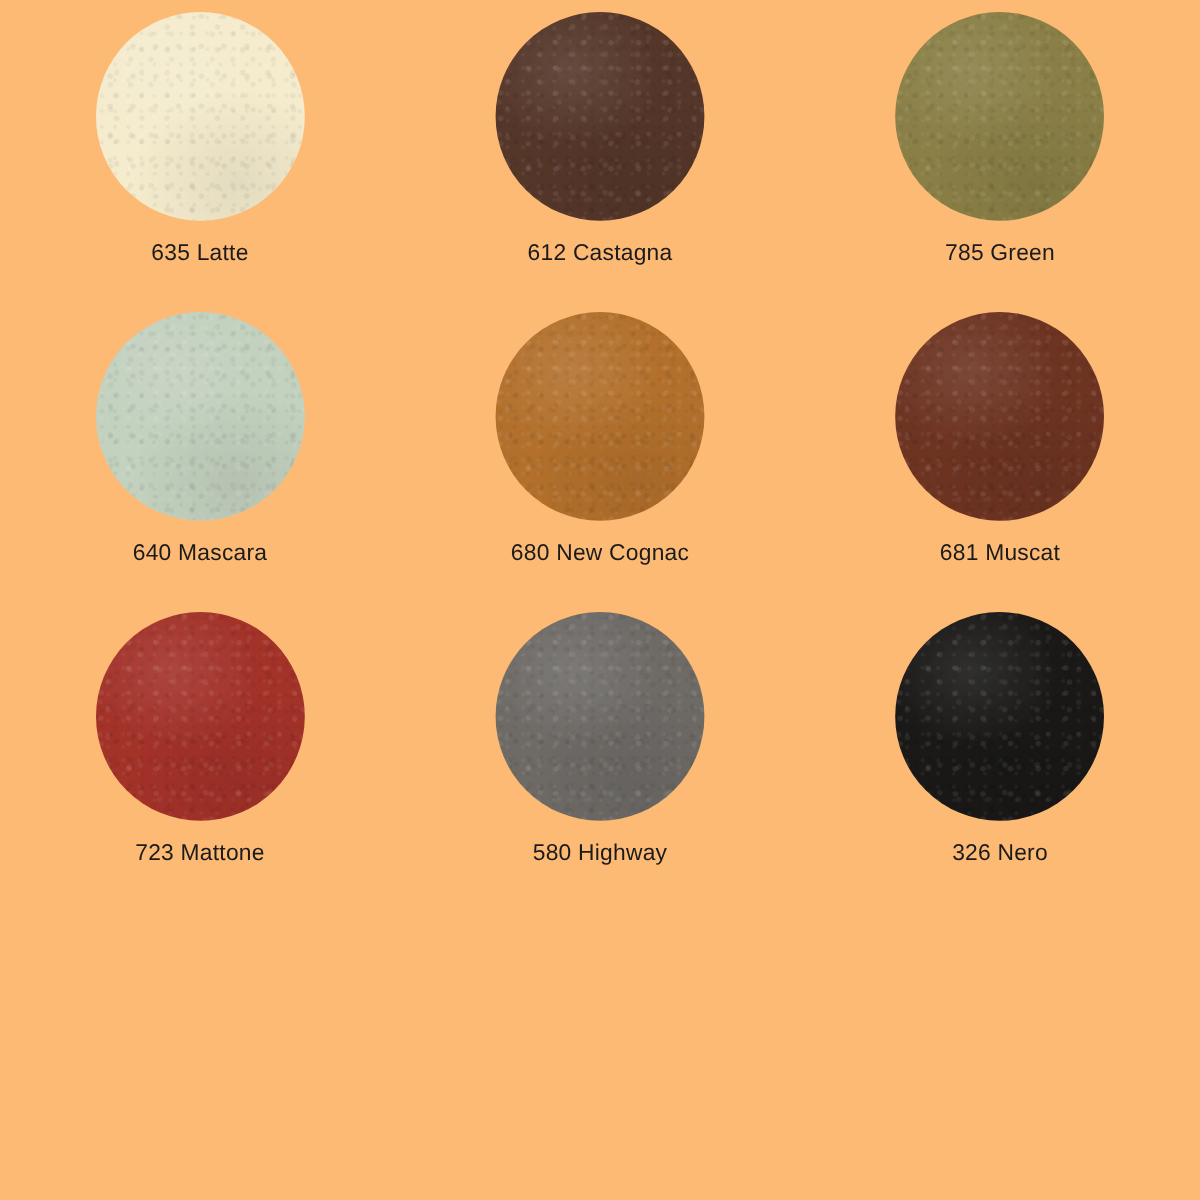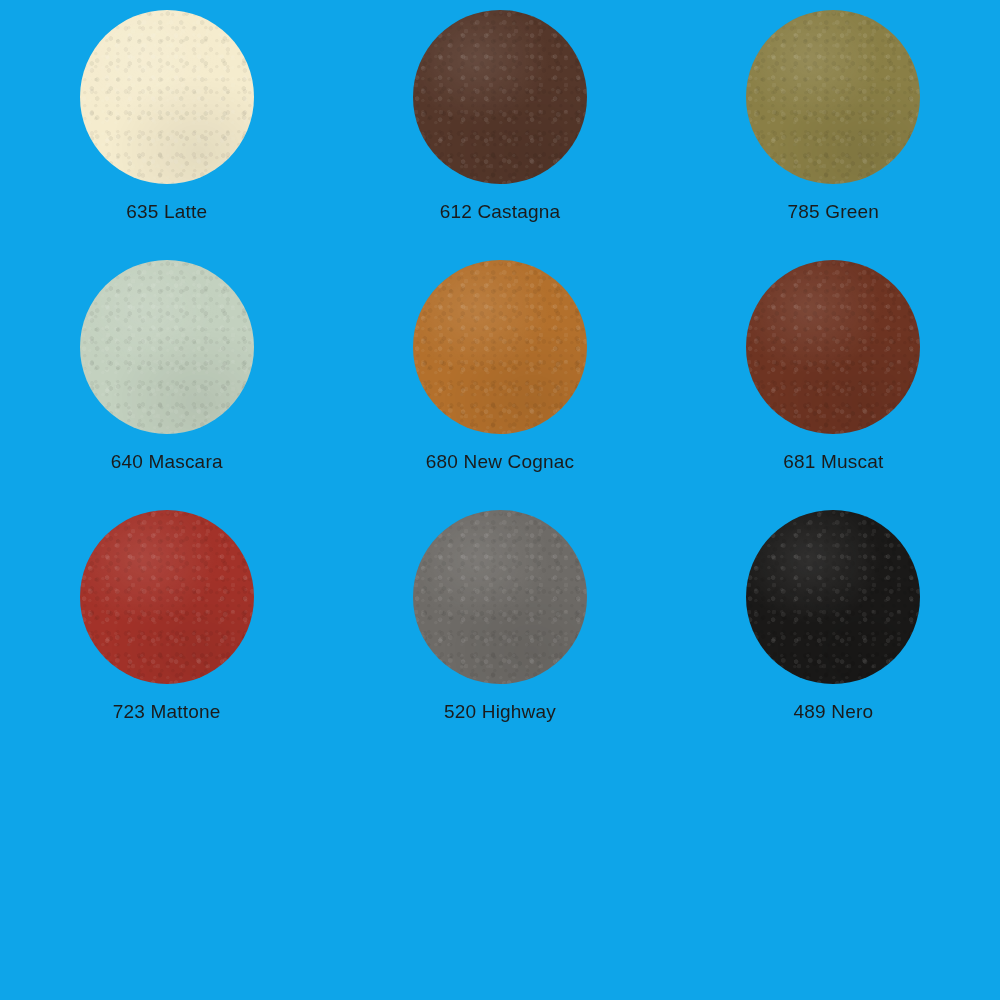--- a/index.html
+++ b/index.html
@@ -11,21 +11,21 @@
     height: 1000px;
     background: #ffffff;
     font-family: "Liberation Sans", sans-serif;
     overflow: hidden;
   }
 
   #swatch-sheet {
     position: relative;
     width: 1000px;
     height: 1000px;
-    background: #0ea5e9;
+    background: #fdba74;
   }
 
   .swatch-grid {
     position: absolute;
     left: 0;
     top: 0;
     width: 1000px;
     height: 1000px;
     display: grid;
     grid-template-columns: repeat(3, 1fr);
@@ -177,26 +177,26 @@
         <div class="swatch-label">723 Mattone</div>
       </div>
       <div class="swatch-cell">
         <div class="swatch-disc-wrap">
           <div class="swatch-disc" style="background-color: rgb(110, 107, 103);">
             <div class="grain grain-a"></div>
             <div class="grain grain-b"></div>
             <div class="grain grain-sheen"></div>
           </div>
         </div>
-        <div class="swatch-label">520 Highway</div>
+        <div class="swatch-label">580 Highway</div>
       </div>
       <div class="swatch-cell">
         <div class="swatch-disc-wrap">
           <div class="swatch-disc" style="background-color: rgb(26, 25, 24);">
             <div class="grain grain-a"></div>
             <div class="grain grain-b"></div>
             <div class="grain grain-sheen"></div>
           </div>
         </div>
-        <div class="swatch-label">489 Nero</div>
+        <div class="swatch-label">326 Nero</div>
       </div>
     </div>
 </div>
 
 </body></html>

